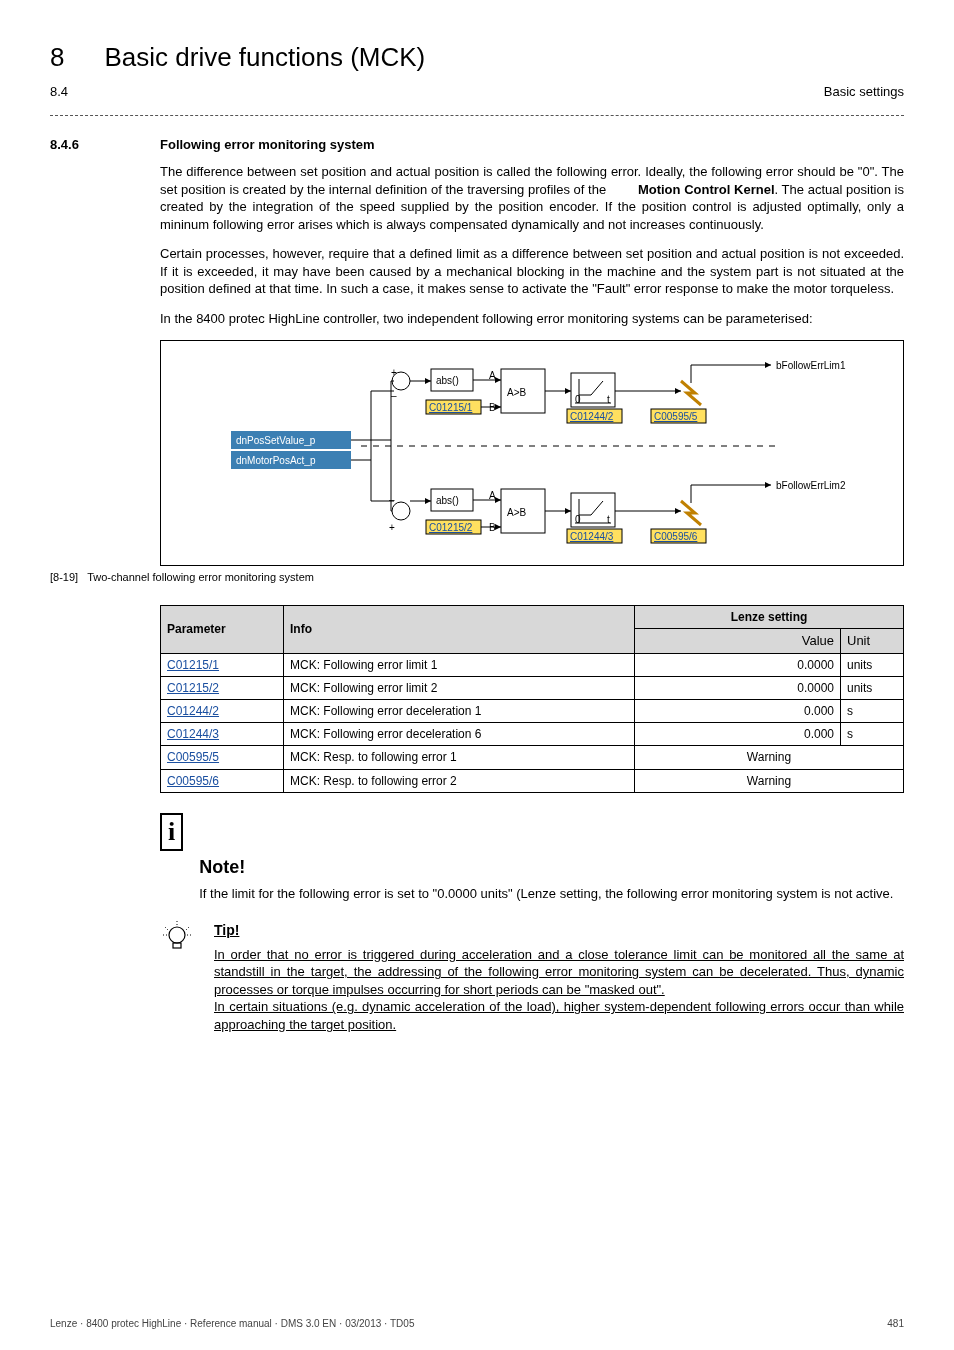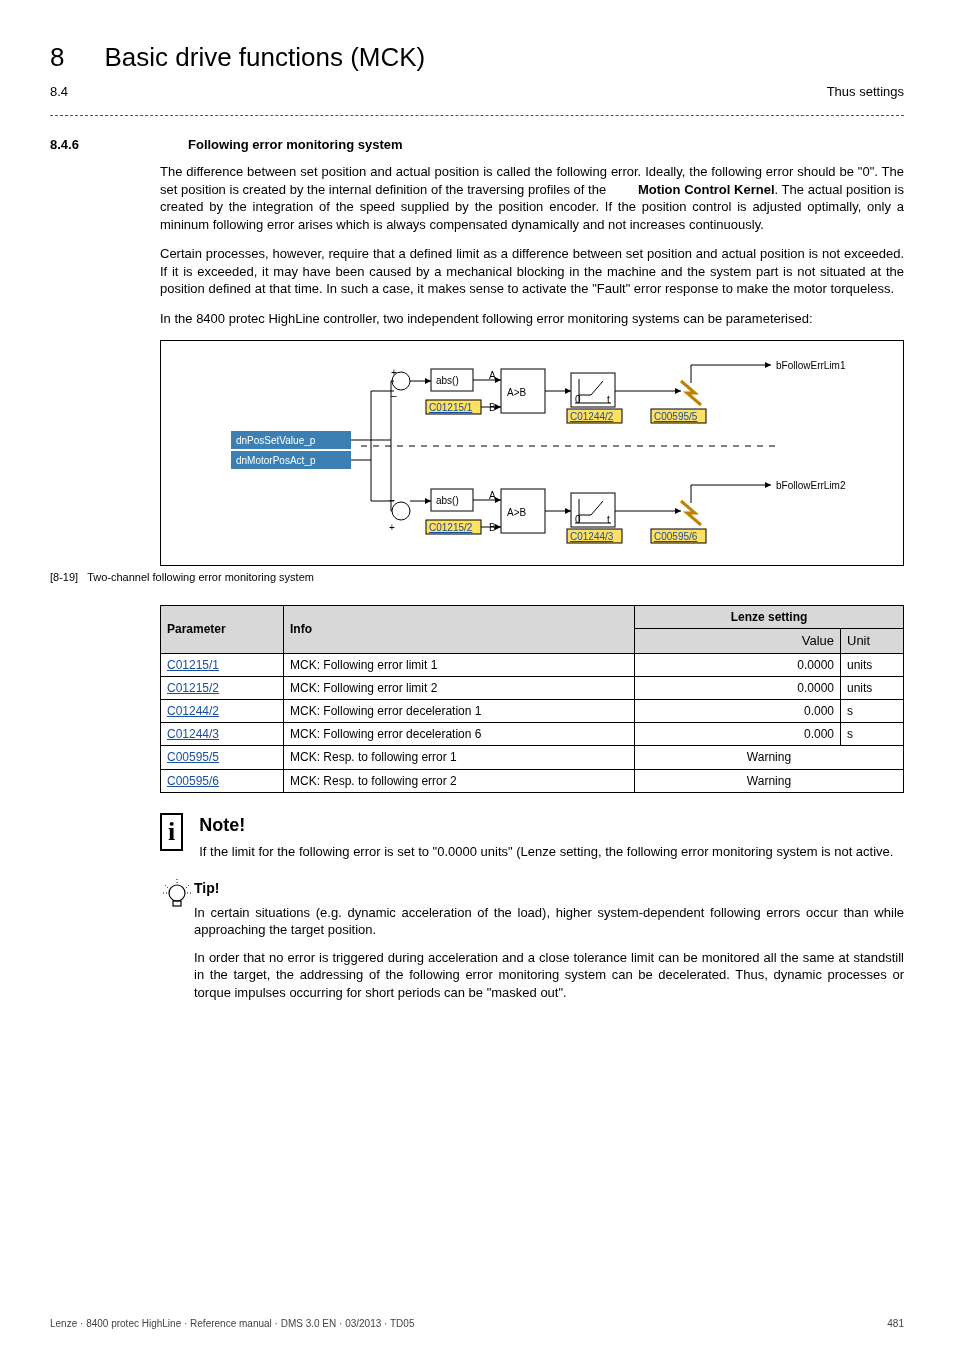--- a/index.html
+++ b/index.html
@@ -14,21 +14,21 @@
     line-height: 1.35;
   }
   .chapter-line { display: flex; align-items: baseline; gap: 40px; }
   .chapter-num { font-size: 26px; font-weight: 400; }
   .chapter-title { font-size: 26px; font-weight: 400; }
   .sub-line { display: flex; gap: 40px; margin-top: 8px; font-size: 13px; justify-content: space-between; }
   .sub-num { width: 50px; }
   .dash-sep { margin: 14px 0 20px 0; border: none; border-top: 1.5px dashed #555; }
   .section-line { display: flex; gap: 40px; margin-bottom: 10px; }
   .section-num { font-weight: bold; width: 70px; }
-  .section-title { font-weight: bold; margin-left: 28px; }
+  .section-title { font-weight: bold; }
   .body-block { margin-left: 110px; text-align: justify; margin-bottom: 12px; }
   .body-block b { font-weight: bold; margin-left: 28px; }
   .diagram-wrap {
     margin-left: 110px;
     border: 1px solid #000;
     padding: 10px;
     margin-bottom: 4px;
   }
   .figcap { font-size: 11px; margin-bottom: 20px; }
   table.params {
@@ -44,41 +44,41 @@
     text-align: left;
     vertical-align: middle;
   }
   table.params thead th { background: #d8d8d8; font-weight: bold; }
   table.params thead th.sub { font-weight: normal; font-size: 13px; background: #d8d8d8;}
   table.params td.link { color: #1a4fa0; text-decoration: underline; }
   table.params td.num { text-align: right; }
   .note-box { margin-left: 110px; display: flex; gap: 16px; margin-bottom: 18px; }
   .note-icon-wrap { border: 2px solid #000; padding: 4px 6px; display:flex; align-items:center; justify-content:center; height: fit-content;}
   .note-icon { font-size: 26px; line-height: 1; font-family: Georgia, serif; font-weight:bold;}
-  .note-title { font-size: 18px; font-weight: bold; margin-bottom: 6px; }
-  .tip-box { margin-left: 110px; display: flex; gap: 0; }
+  .note-title { font-size: 18px; font-weight: bold; margin-bottom: 6px; margin-top: 42px; }
+  .tip-box { margin-left: 110px; display: flex; gap: 20px; text-decoration: underline; }
   .tip-icon { font-size: 22px; line-height:1; flex-shrink:0; width:34px; text-align:center;}
   .tip-title { font-weight: bold; font-size: 14px; margin-bottom: 6px; }
   .footer { position: fixed; bottom: 20px; left: 50px; right: 50px; display:flex; justify-content:space-between; font-size: 10px; color:#444;}
   
   .svg-label { font-size: 10px; fill:#000; }
   .svg-link { font-size: 10px; fill:#1a4fa0; text-decoration: underline;}
   .svg-port { font-size: 10px; fill:#fff; }
   .port-box { fill:#3b7fb3; }
 </style>
 </head>
 <body>
 
 <div class="chapter-line">
   <div class="chapter-num">8</div>
   <div class="chapter-title">Basic drive functions (MCK)</div>
 </div>
 <div class="sub-line">
   <div class="sub-num">8.4</div>
-  <div>Thus settings</div>
+  <div>Basic settings</div>
 </div>
 
 <hr class="dash-sep">
 
 <div class="section-line">
   <div class="section-num">8.4.6</div>
   <div class="section-title">Following error monitoring system</div>
 </div>
 
 <div class="body-block">
@@ -256,21 +256,21 @@
       <rect x="10" y="22" width="8" height="5" fill="none" stroke="#000" stroke-width="1.2"></rect>
       <line x1="14" y1="0" x2="14" y2="4" stroke="#000" stroke-dasharray="1 2"></line>
       <line x1="2" y1="6" x2="5" y2="9" stroke="#000" stroke-dasharray="1 2"></line>
       <line x1="26" y1="6" x2="23" y2="9" stroke="#000" stroke-dasharray="1 2"></line>
       <line x1="0" y1="14" x2="4" y2="14" stroke="#000" stroke-dasharray="1 2"></line>
       <line x1="28" y1="14" x2="24" y2="14" stroke="#000" stroke-dasharray="1 2"></line>
     </svg>
   </div>
   <div>
     <div class="tip-title">Tip!</div>
+    <div style="text-align:justify">In order that no error is triggered during acceleration and a close tolerance limit can be monitored all the same at standstill in the target, the addressing of the following error monitoring system can be decelerated. Thus, dynamic processes or torque impulses occurring for short periods can be "masked out".</div>
     <div style="text-align:justify;margin-bottom:10px">In certain situations (e.g. dynamic acceleration of the load), higher system-dependent following errors occur than while approaching the target position.</div>
-    <div style="text-align:justify">In order that no error is triggered during acceleration and a close tolerance limit can be monitored all the same at standstill in the target, the addressing of the following error monitoring system can be decelerated. Thus, dynamic processes or torque impulses occurring for short periods can be "masked out".</div>
   </div>
 </div>
 
 <div class="footer">
   <span>Lenze · 8400 protec HighLine · Reference manual · DMS 3.0 EN · 03/2013 · TD05</span>
   <span>481</span>
 </div>
 
 </body></html>

